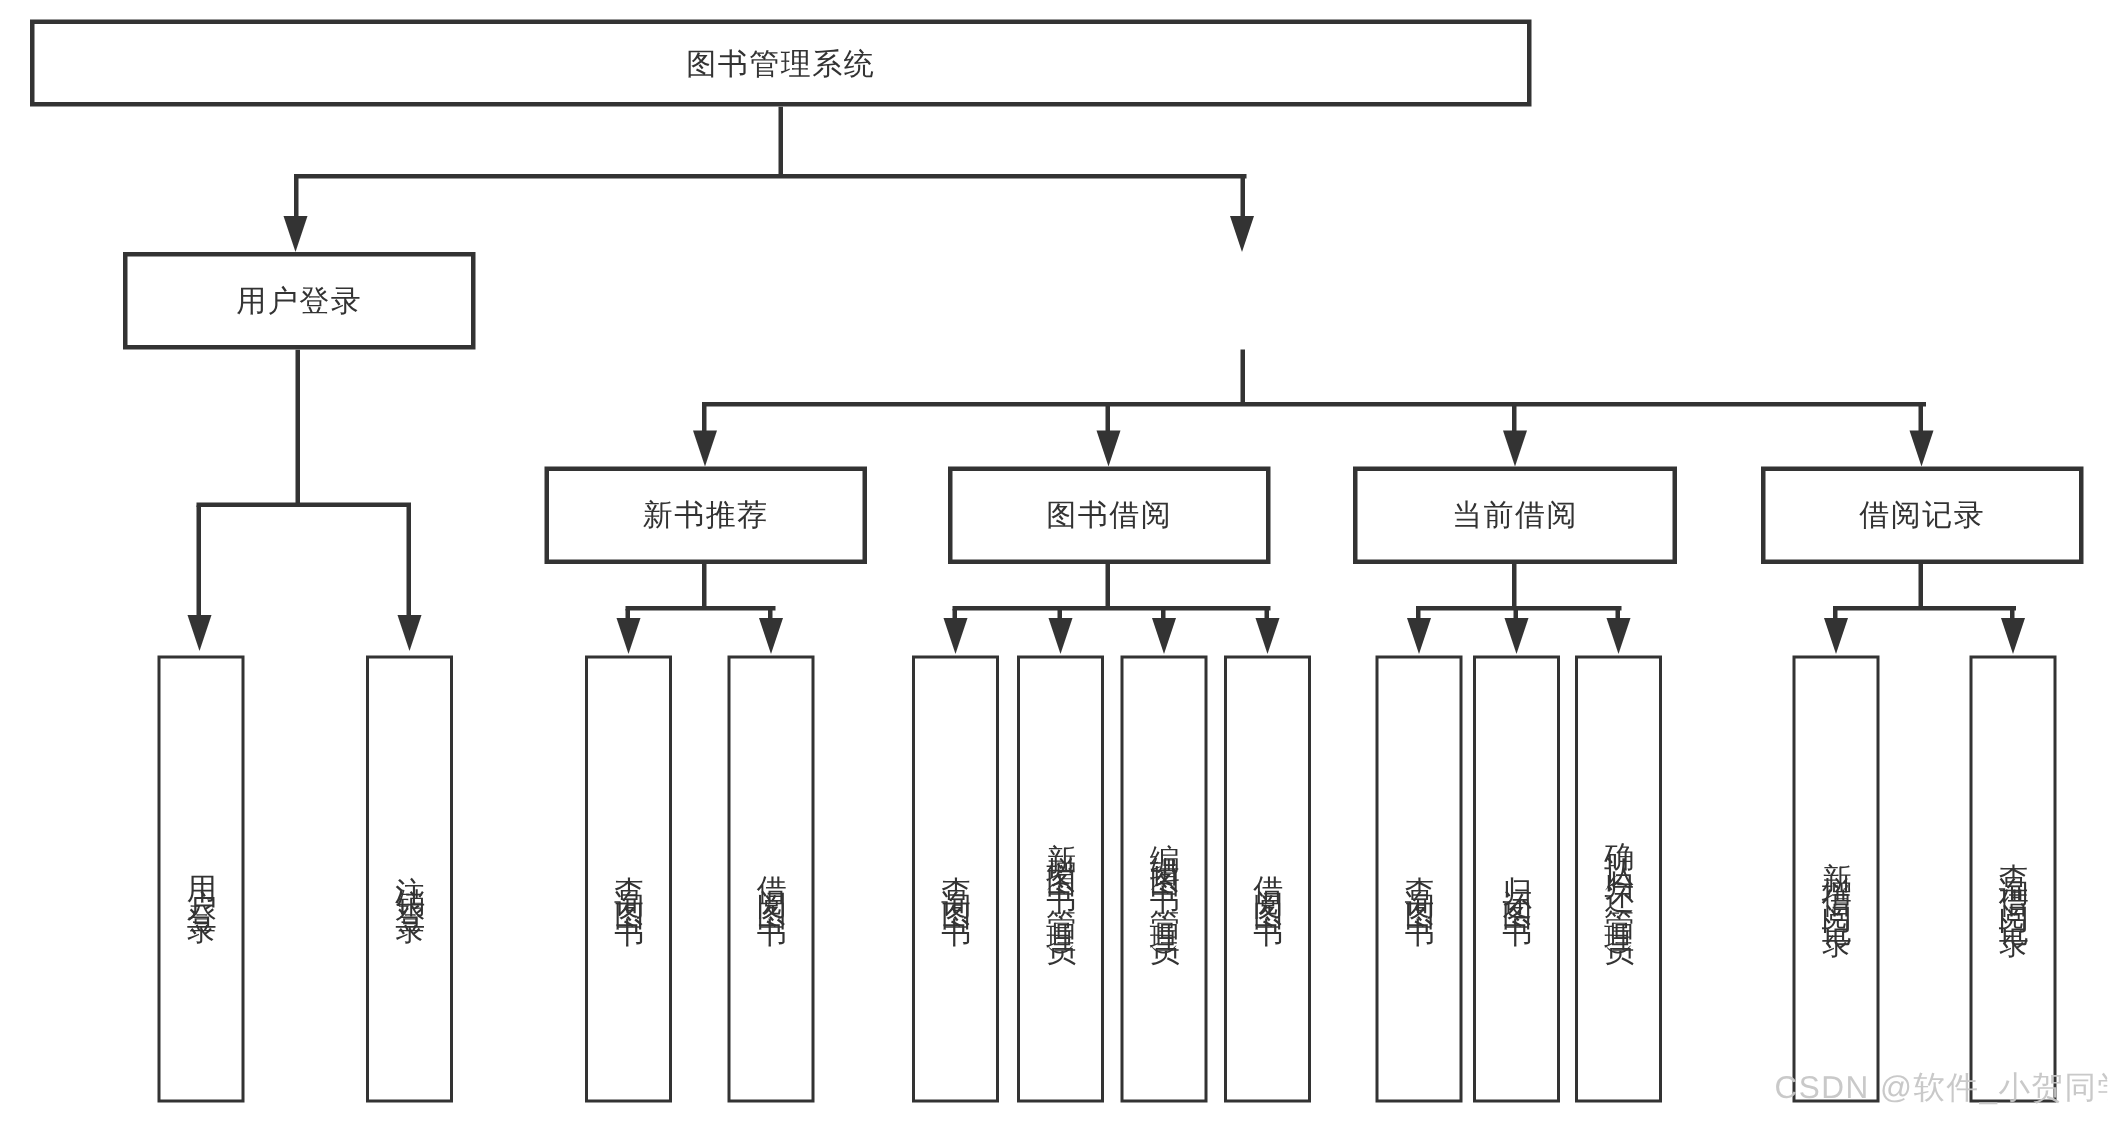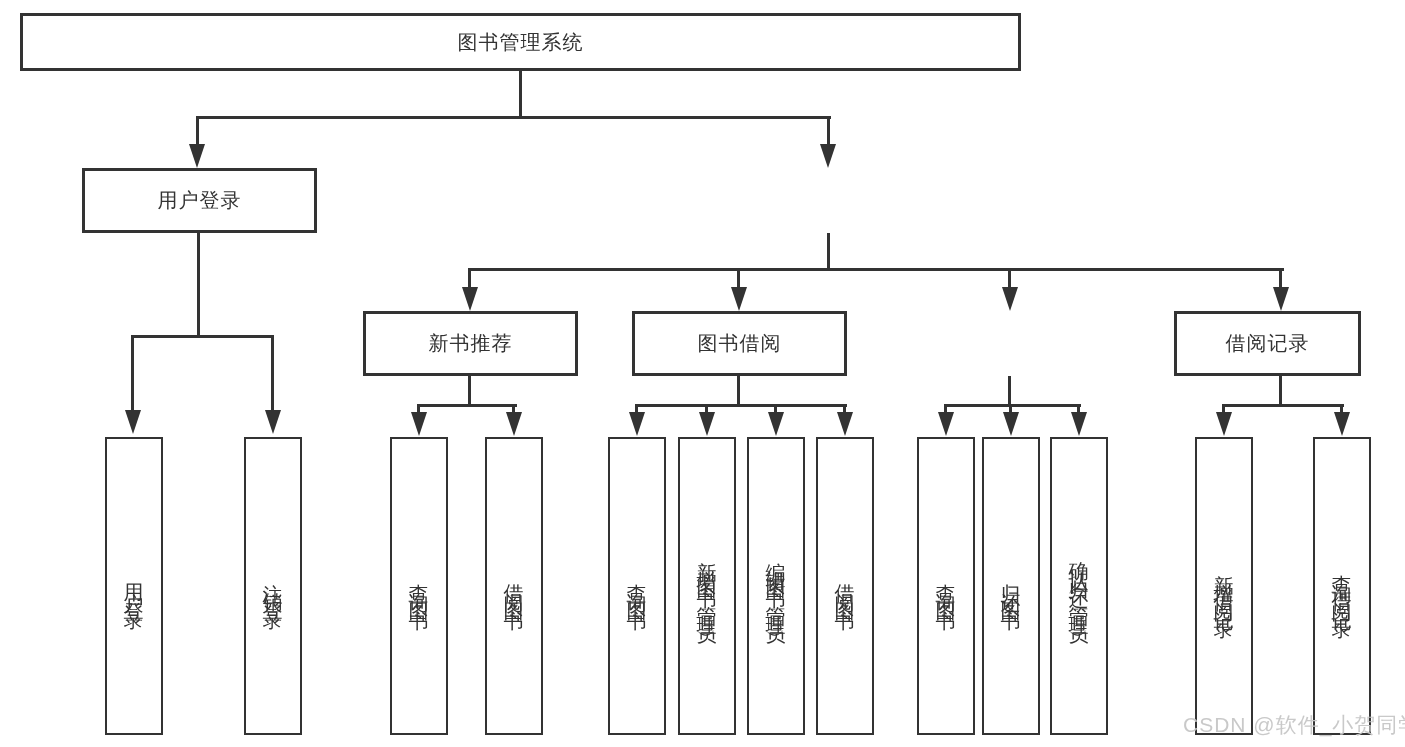--- a/index.html
+++ b/index.html
@@ -106,21 +106,24 @@
   <div class="node" style="left:82px;top:168px;width:235px;height:65px;">
     <span>用户登录</span>
   </div>
 
   <div class="node" style="left:632px;top:311px;width:215px;height:65px;">
     <span>图书借阅</span>
   </div>
   <div class="node" style="left:363px;top:311px;width:215px;height:65px;">
     <span>新书推荐</span>
   </div>
-  <div class="node" style="left:1174px;top:311px;width:187px;height:65px;">
+  <div class="node" style="left:902px;top:311px;width:216px;height:65px;">
+    <span>当前借阅</span>
+  </div>
+  <div class="node" style="left:1174px;top:311px;width:215px;height:65px;">
     <span>借阅记录</span>
   </div>
 
   <div class="node leaf" style="left:105px;">
     <span class="vtext">用户登录</span>
   </div>
   <div class="node leaf" style="left:244px;">
     <span class="vtext">注销登录</span>
   </div>
 

